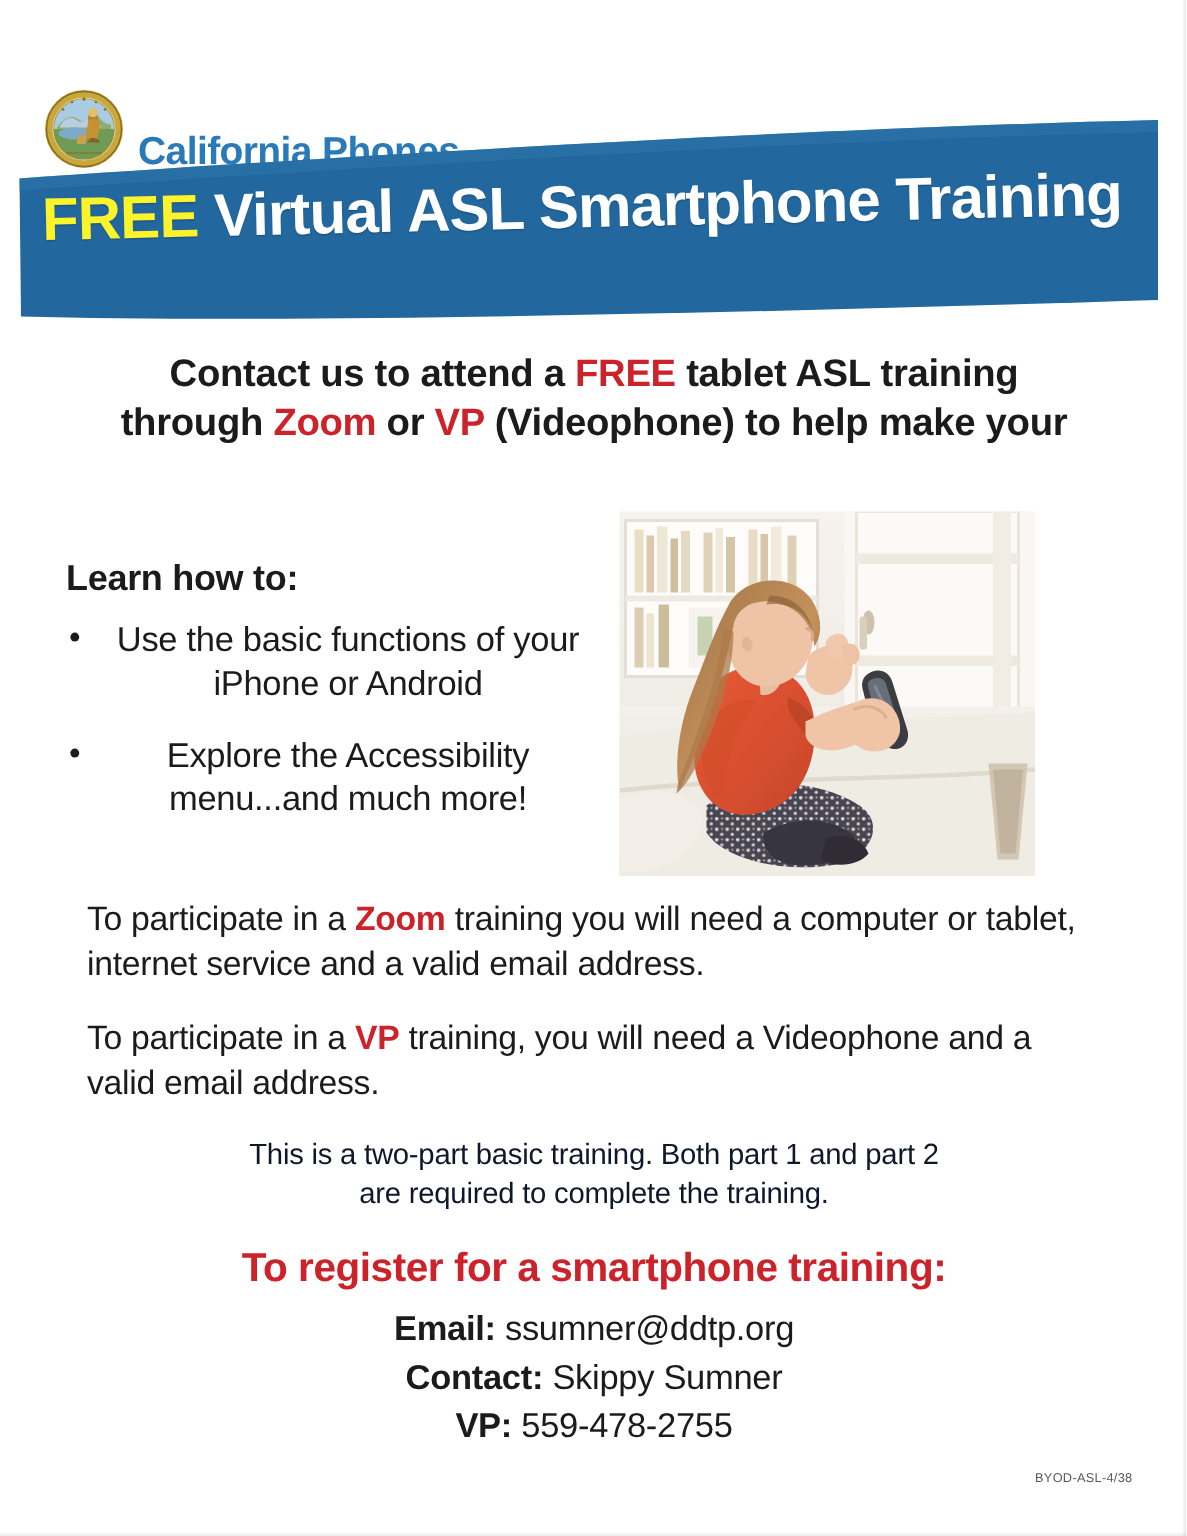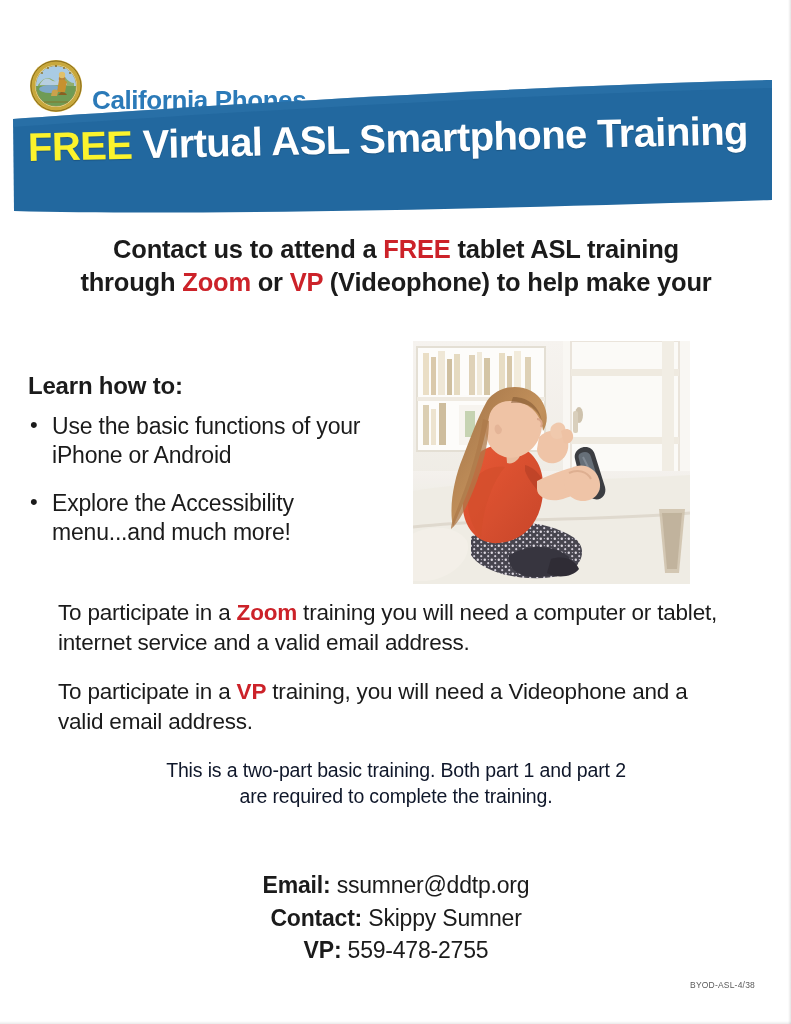--- a/index.html
+++ b/index.html
@@ -113,34 +113,35 @@
     font-weight: 700;
     line-height: 1.31;
     color: #1b1b1b;
     letter-spacing: -0.2px;
   }
   .intro .hl { color: #cc2229; }
 
   
   .learn-block {
     position: absolute;
-    left: 28px;
+    left: 44px;
     top: 372px;
     width: 352px;
   }
   .learn-head {
     font-size: 24px;
     font-weight: 700;
     color: #1b1b1b;
     letter-spacing: -0.2px;
   }
   .learn-list {
     margin: 12px 0 0 0;
     padding: 0;
     list-style: none;
+    text-align: center;
   }
   .learn-list li {
     position: relative;
     padding-left: 24px;
     margin-bottom: 19px;
     font-size: 23px;
     line-height: 1.26;
     color: #1b1b1b;
     letter-spacing: -0.2px;
   }
@@ -406,20 +407,21 @@
 
   <div class="para para-vp">
     <span>To participate in a </span><span class="hl">VP</span><span> training, you will need a Videophone and a valid email address.</span>
   </div>
 
   <div class="note">
     <span>This is a two-part basic training. Both part 1 and part 2</span><br>
     <span>are required to complete the training.</span>
   </div>
 
+  <div class="register-head">To register for a smartphone training:</div>
   <div class="contact">
     <div>
       <span class="lbl">Email:</span>
       <span>ssumner@ddtp.org</span>
     </div>
     <div>
       <span class="lbl">Contact:</span>
       <span>Skippy Sumner</span>
     </div>
     <div>

